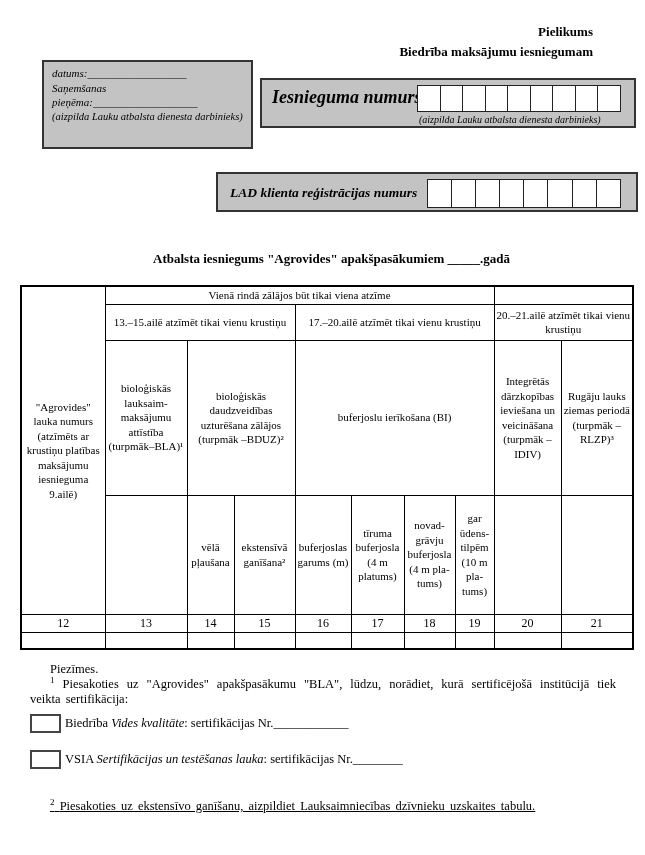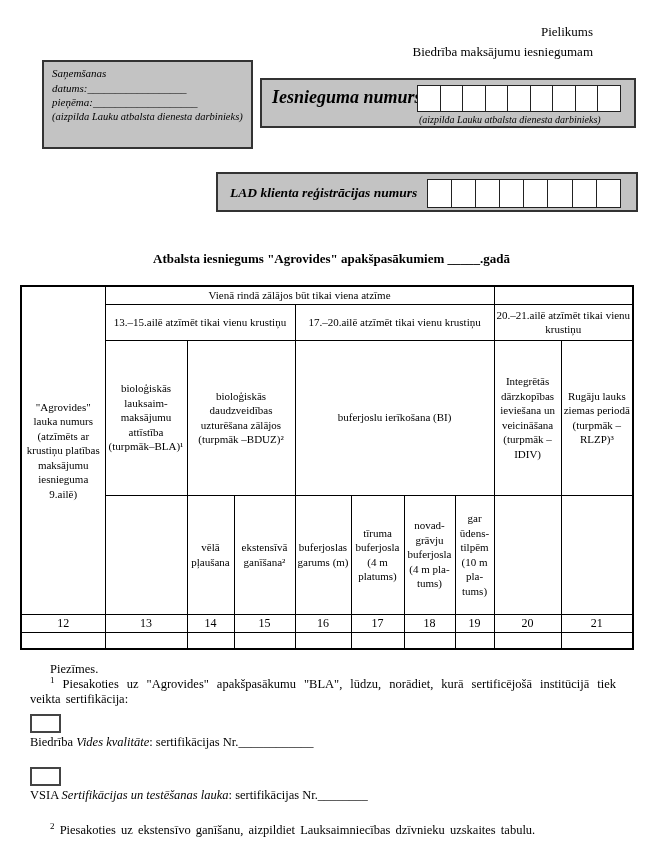--- a/index.html
+++ b/index.html
@@ -5,21 +5,21 @@
   * { margin:0; padding:0; box-sizing:border-box; }
   html,body { background:#888; }
   .page {
     position:relative; width:645px; height:855px; background:#ffffff;
     font-family:"Liberation Serif","DejaVu Serif",serif; color:#000;
     margin:0 auto; overflow:hidden;
   }
 
   
   .doc-header { position:absolute; top:22px; right:52px; text-align:right;
-    font-weight:normal; font-size:13px; line-height:20px; }
+    font-weight:bold; font-size:13px; line-height:20px; }
 
   
   .graybox { position:absolute; background:#c3c3c3; border:2px solid #333; }
   .receipt { left:42px; top:60px; width:211px; height:89px; padding:4px 8px;
     font-style:italic; font-size:11px; line-height:14.5px; }
   .receipt .small-note { font-size:10.5px; line-height:13px; }
 
   .appnum { left:260px; top:78px; width:376px; height:50px; }
   .appnum-label { position:absolute; left:10px; top:7px; font-weight:bold;
     font-style:italic; font-size:18px; }
@@ -54,43 +54,43 @@
   tr.r4 { height:119px; }
   tr.r5 { height:18px; }
   tr.r6 { height:17px; }
   tr.r5 td { font-size:12px; }
 
   
   .notes { position:absolute; left:30px; top:662px; width:586px; font-size:12.5px;
     line-height:15px; }
   .notes p.just { text-align:justify; text-indent:20px; word-spacing:2px; }
   .notes .heading { text-indent:20px; }
-  .note2 { word-spacing:4px; margin-top:20px; }
-  .opt { display:flex; align-items:flex-start;flex-direction:column; }
+  .note2 { word-spacing:4px; margin-top:30px;text-decoration:underline; }
+  .opt { display:flex; align-items:flex-start; }
   .opt1 { margin-top:7px; }
   .opt2 { margin-top:17px; }
   .checkbox { flex:none; width:31px; height:19px; background:#fff;
     border:2px solid #444; margin-right:4px; }
   .opt .lbl { padding-top:2px; }
   .it { font-style:italic; }
   sup { font-size:9px; line-height:0; }
 </style>
 </head>
 <body>
 
 <div class="page">
 
   <div class="doc-header">
     <div>Pielikums</div>
     <div>Biedrība maksājumu iesniegumam</div>
   </div>
 
   <div class="graybox receipt">
+    <div>datums:__________________</div>
     <div>Saņemšanas</div>
-    <div>datums:__________________</div>
     <div>pieņēma:___________________</div>
     <div class="small-note">(aizpilda Lauku atbalsta dienesta darbinieks)</div>
   </div>
 
   <div class="graybox appnum">
     <div class="appnum-label">Iesnieguma numurs</div>
     <div class="boxes">
       <div class="digit-box"></div>
     <div class="digit-box"></div>
         <div class="digit-box"></div>

